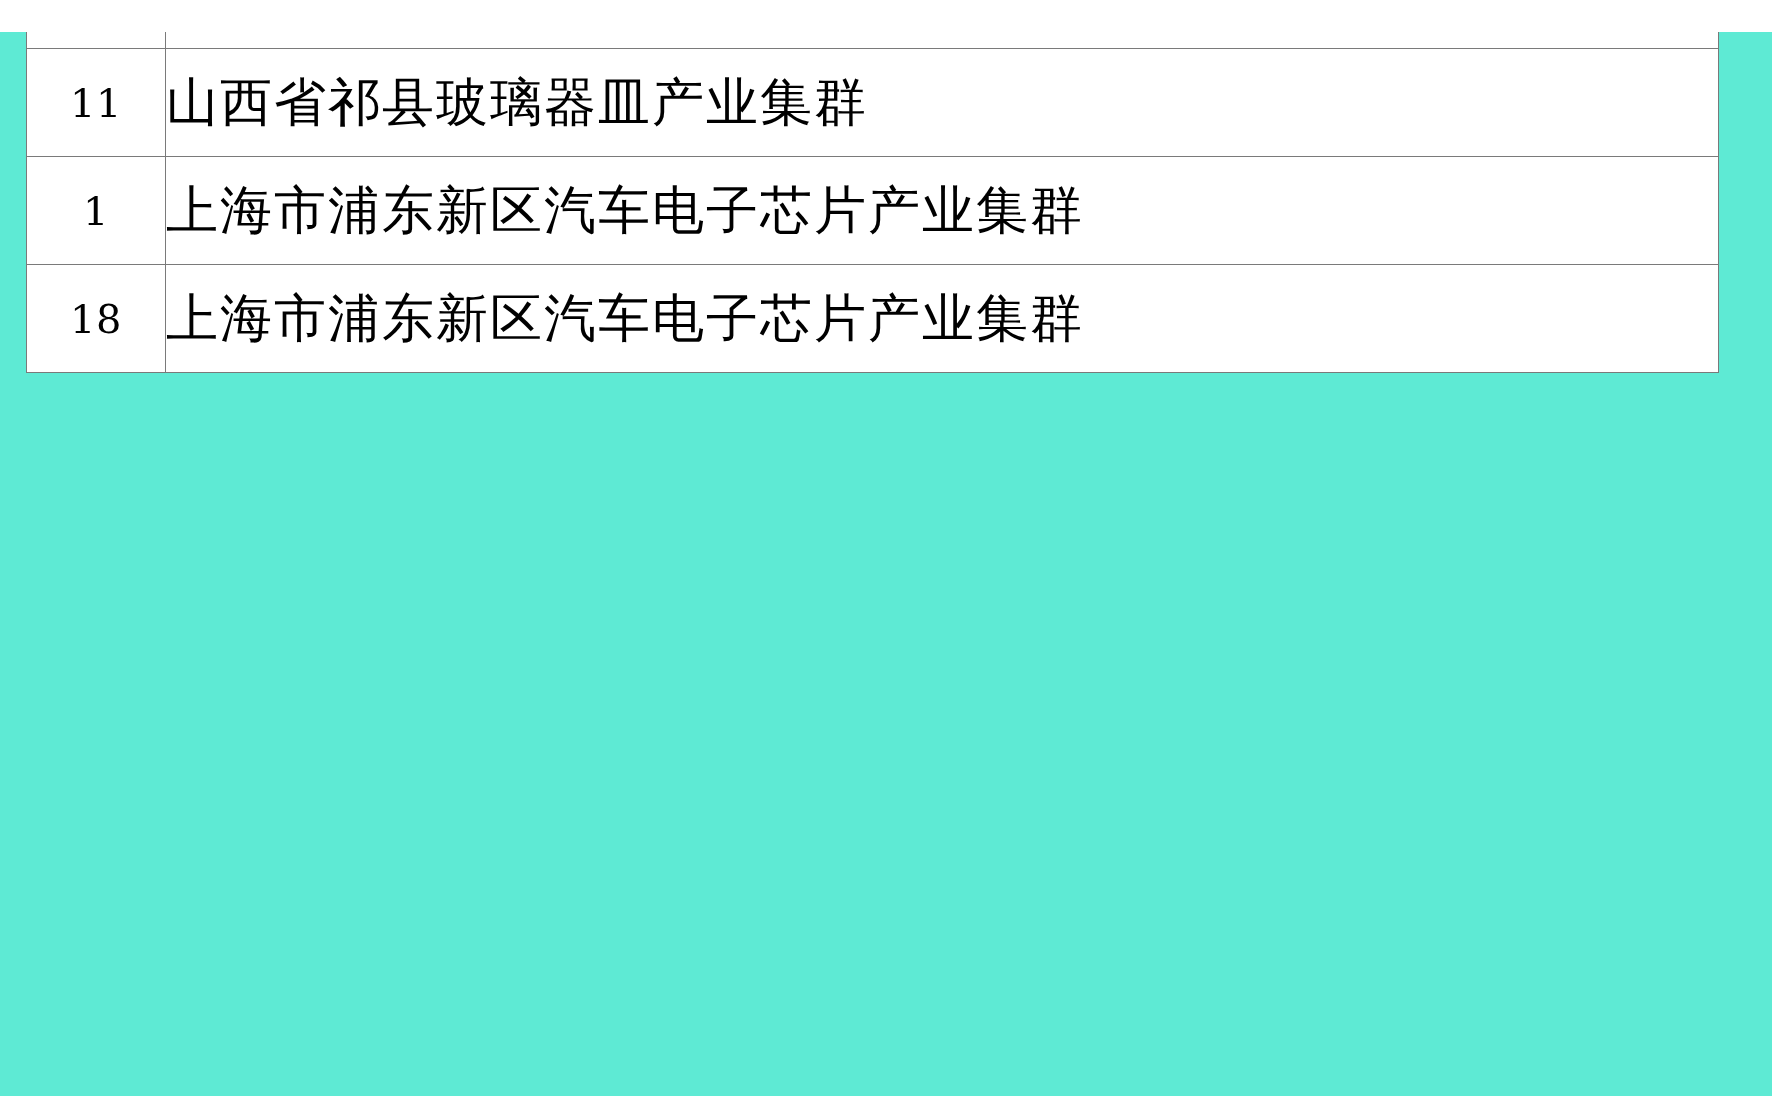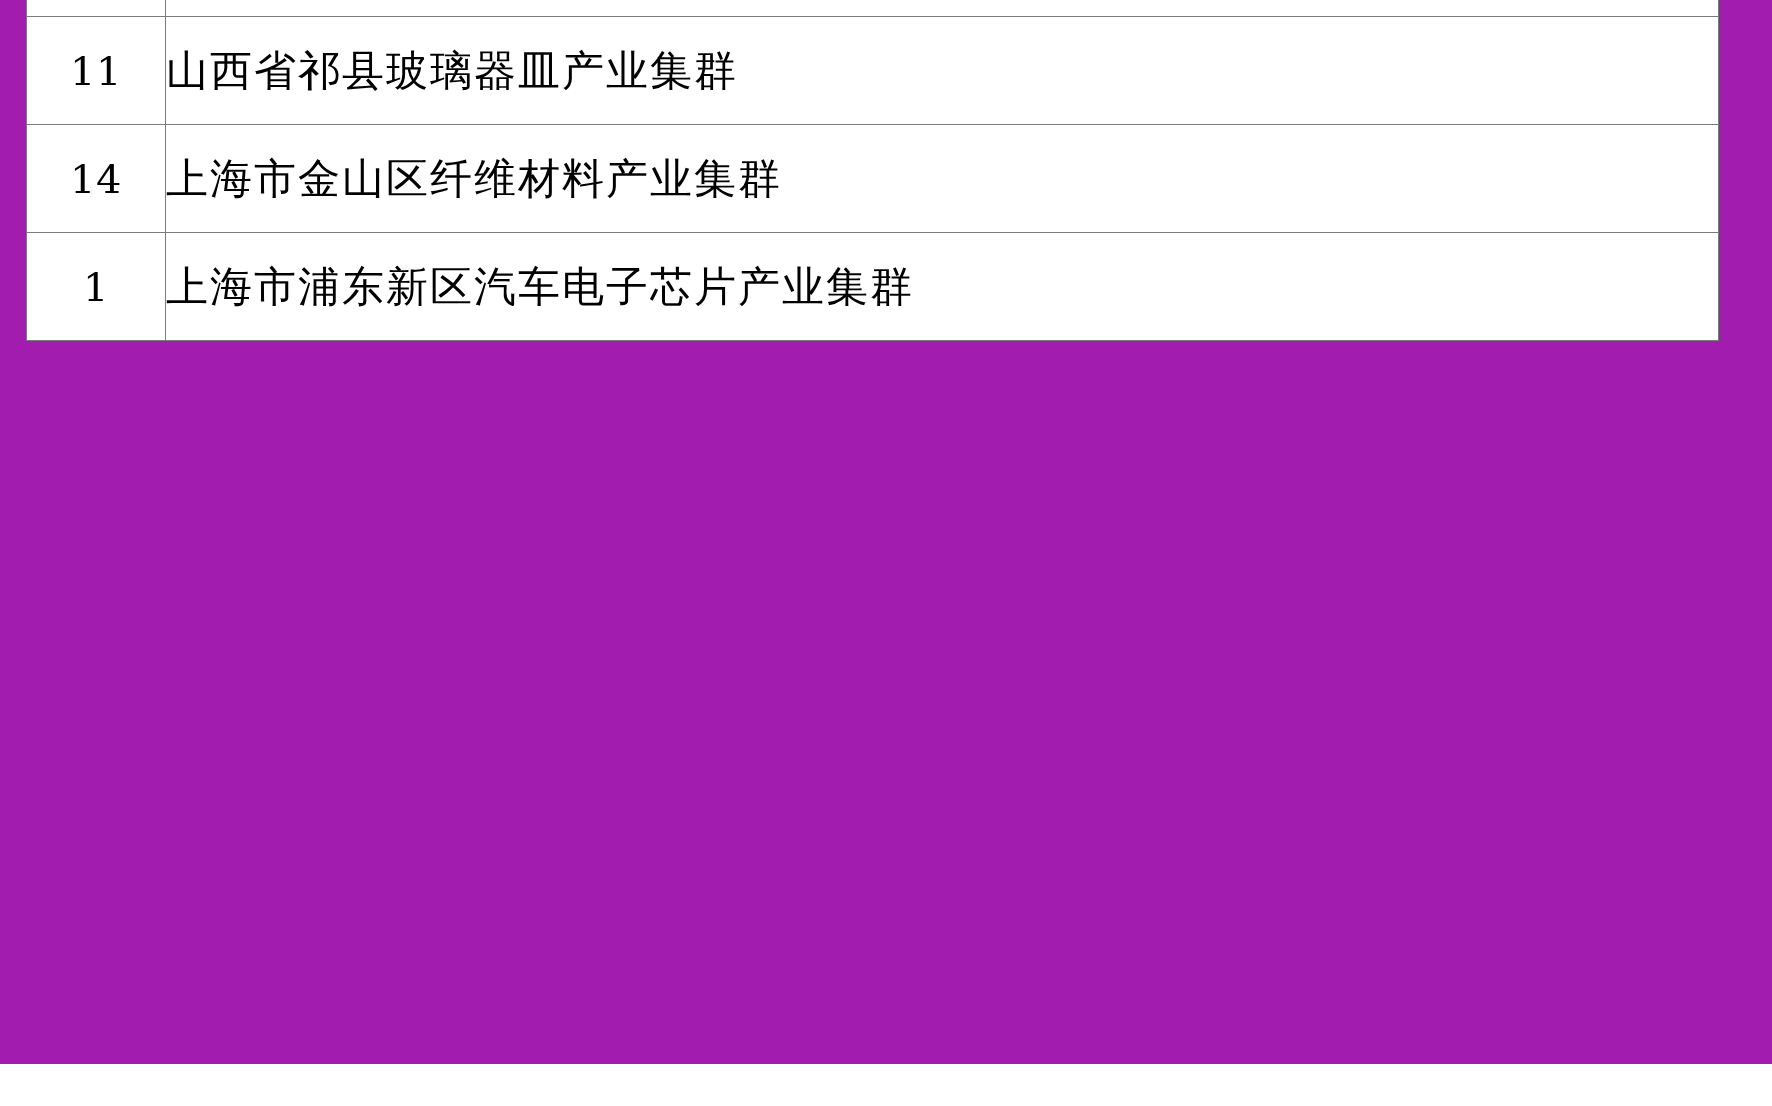--- a/index.html
+++ b/index.html
@@ -10,22 +10,23 @@
   body {
     width: 1772px;
     height: 1106px;
     font-family: "DejaVu Serif", "Liberation Serif", serif;
     overflow: hidden;
   }
   .page {
     position: relative;
     width: 1772px;
     height: 1064px;
-    background: #a21caf;
+    background: #5eead4;
     box-sizing: border-box;
+    margin-top: 32px;
   }
   .table-wrap {
     position: absolute;
     left: 26px;
     top: 0px;
     width: 1692px;
   }
   table.cluster-table {
     border-collapse: collapse;
     width: 1692px;
@@ -43,21 +44,21 @@
   }
   td.idx {
     text-align: center;
     font-size: 40px;
     color: #000000;
     font-family: "DejaVu Serif", "Liberation Serif", serif;
     letter-spacing: 0.5px;
   }
   td.name {
     text-align: left;
-    font-size: 42px;
+    font-size: 52px;
     color: #000000;
     padding-left: 16px;
     font-family: "DejaVu Serif", "Liberation Serif", serif;
     letter-spacing: 2px;
     white-space: nowrap;
   }
   
   tr.partial-top td {
     height: 16px;
     border-top: none;
@@ -76,23 +77,23 @@
       <tbody>
         <tr class="partial-top">
           <td class="idx"></td>
           <td class="name"></td>
         </tr>
         <tr>
           <td class="idx">11</td>
           <td class="name">山西省祁县玻璃器皿产业集群</td>
         </tr>
         <tr>
-          <td class="idx">14</td>
-          <td class="name">上海市金山区纤维材料产业集群</td>
+          <td class="idx">1</td>
+          <td class="name">上海市浦东新区汽车电子芯片产业集群</td>
         </tr>
         <tr>
-          <td class="idx">1</td>
+          <td class="idx">18</td>
           <td class="name">上海市浦东新区汽车电子芯片产业集群</td>
         </tr>
       </tbody>
     </table>
   </div>
 </div>
 
 </body></html>

